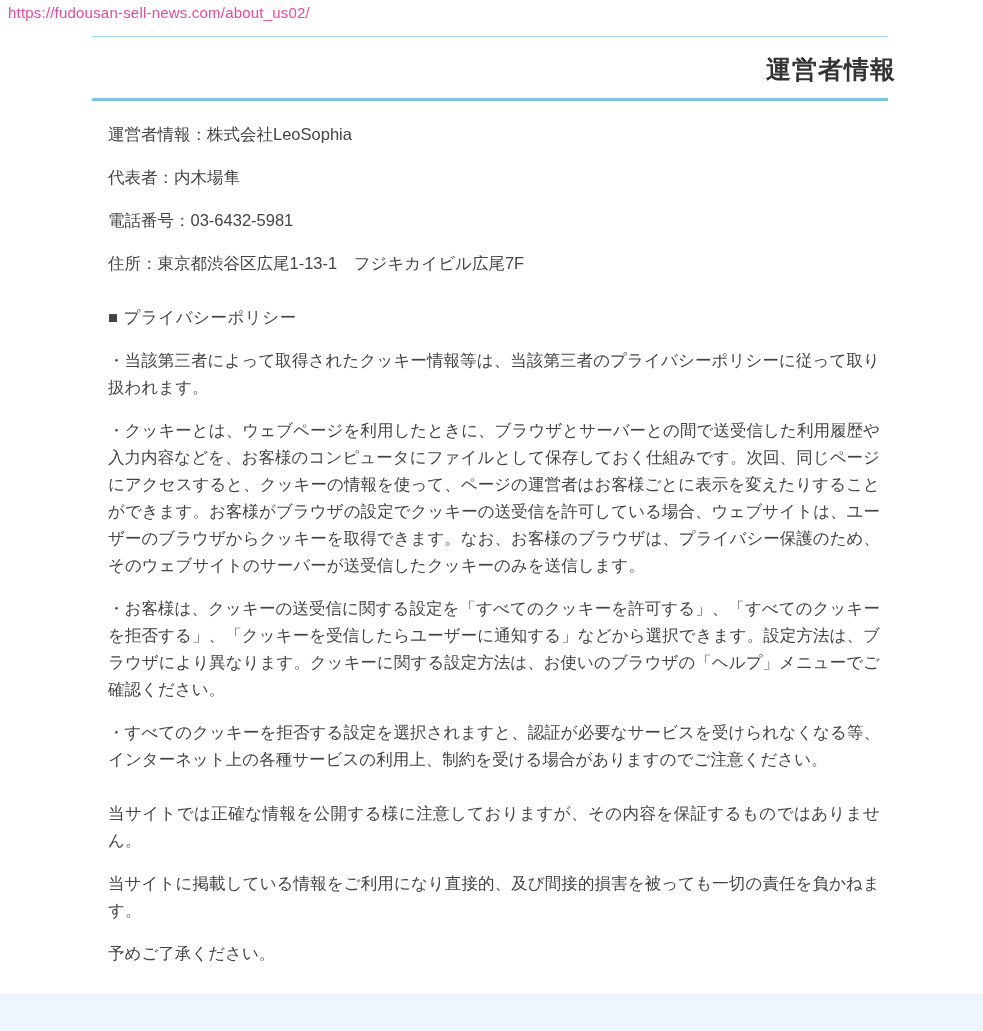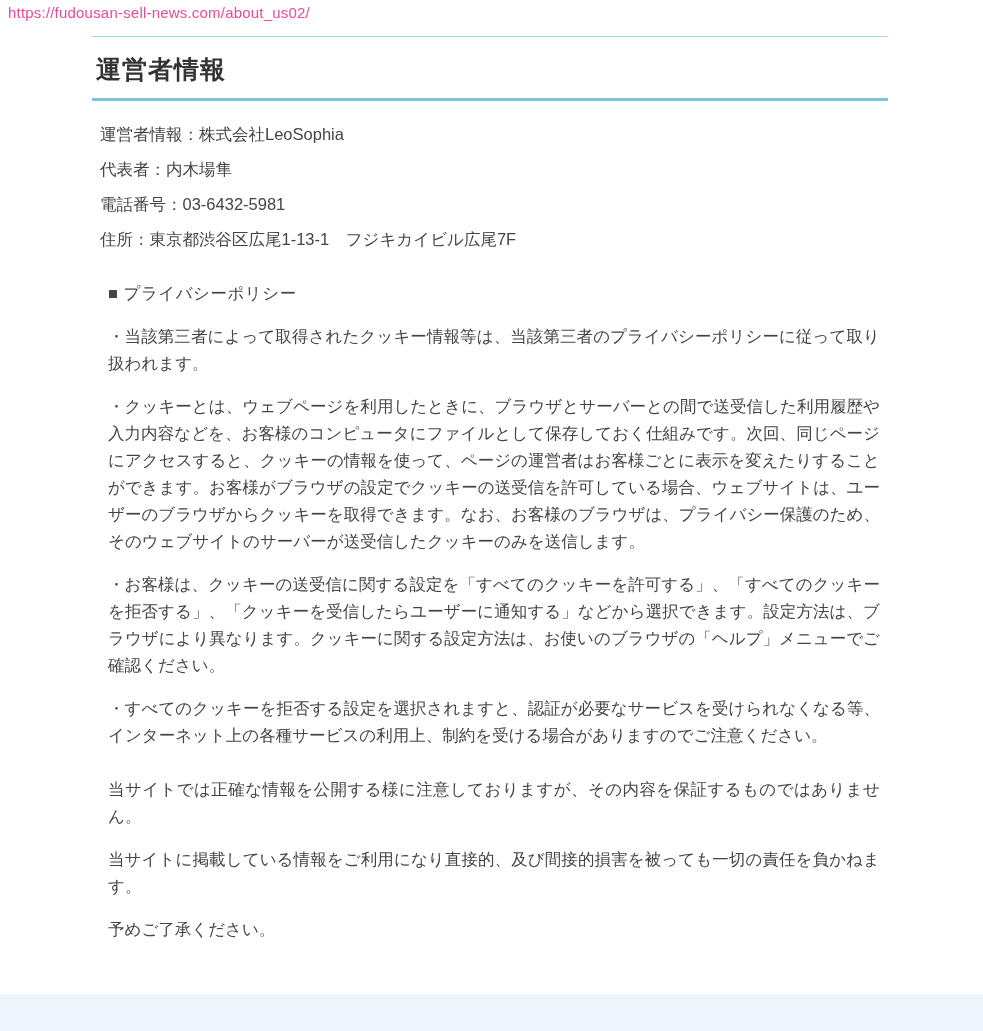--- a/index.html
+++ b/index.html
@@ -37,31 +37,32 @@
     background: #7cc3e2;
   }
 
   h1.page-title {
     font-size: 25px;
     line-height: 30px;
     font-weight: bold;
     color: #333333;
     margin: 17px 0 14px 4px;
     letter-spacing: 1px;
+    text-align: right;
   }
 
   .body-text {
     font-size: 16.5px;
     line-height: 27px;
     text-align: justify;
     color: #444444;
   }
 
   .operator-info { margin-top: 20px; }
-  .operator-info p { margin: 8px; }
+  .operator-info p { margin: 16px; }
 
   .section { margin-top: 27px; }
   .section p { margin: 16px; }
   .section-heading { letter-spacing: 0.5px; }
 
   .footer-bar {
     position: absolute;
     left: 0;
     bottom: 0;
     width: 983px;

